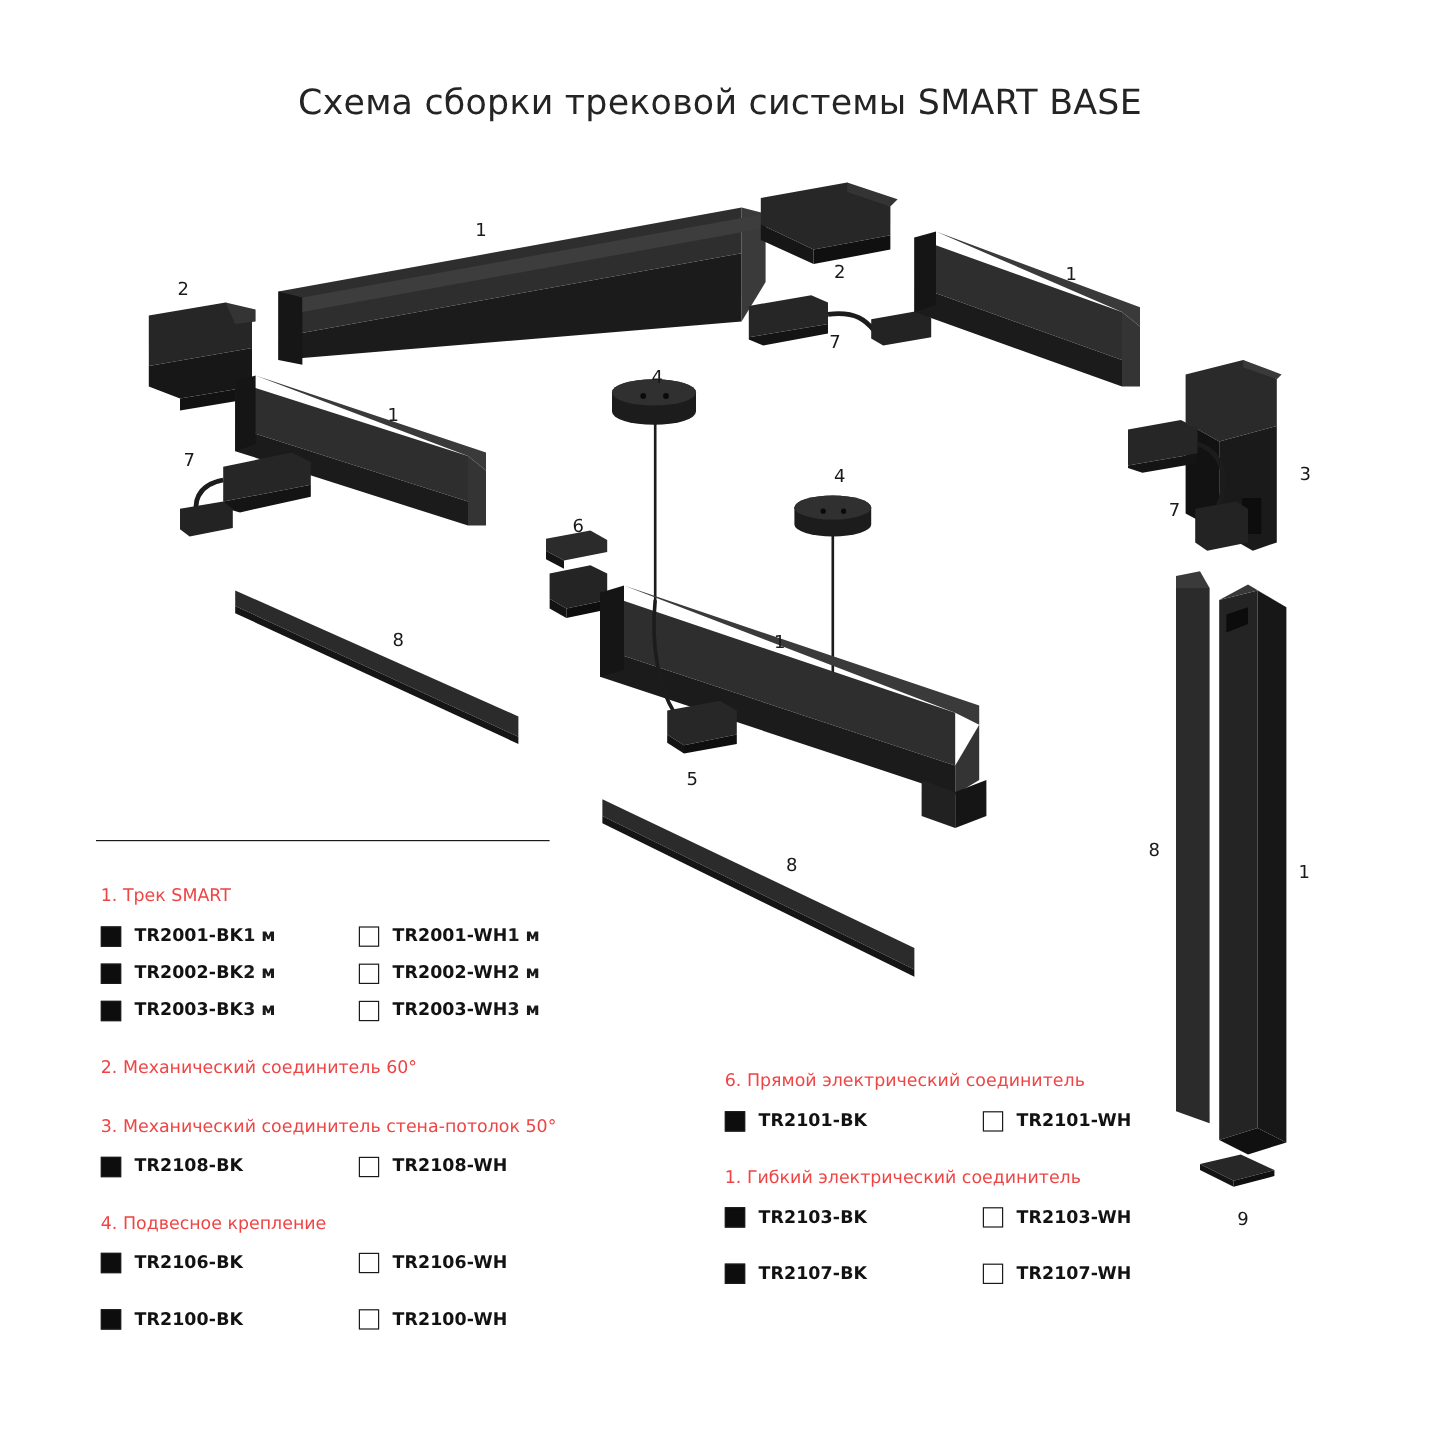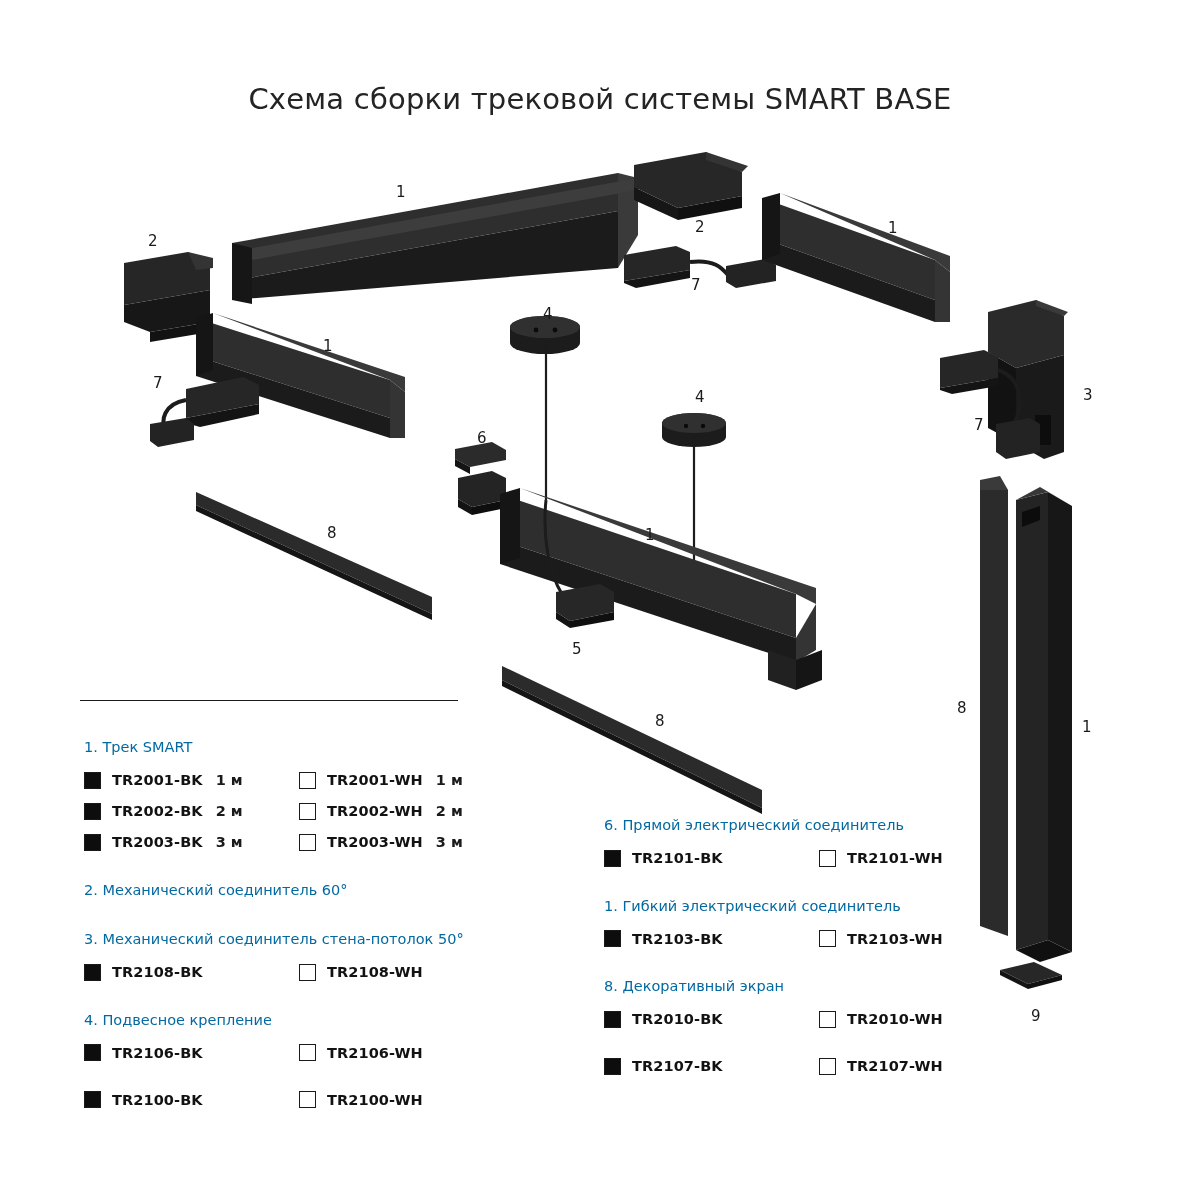--- a/index.html
+++ b/index.html
@@ -6,21 +6,21 @@
   body{
     width:1200px;height:1200px;
     background:#ffffff;
     font-family:"DejaVu Sans", sans-serif;
     color:#1a1a1a;
     position:relative;
     overflow:hidden;
   }
   .title{
     position:absolute;
-    top:82px;left:0;width:1200px;
+    top:68px;left:0;width:1200px;
     text-align:center;
     font-size:29px;
     font-weight:400;
     letter-spacing:.2px;
     color:#242424;
   }
   #diagram{position:absolute;top:0;left:0;width:1200px;height:1200px;}
   .num{
     position:absolute;
     font-size:15px;
@@ -30,27 +30,27 @@
 
   
   .legend-rule{
     position:absolute;
     left:80px;top:700px;
     width:378px;height:1px;
     background:#1a1a1a;
   }
   .legend-col{position:absolute;}
   .legend-col.left{left:84px;top:738px;width:480px;}
-  .legend-col.right{left:604px;top:816px;width:500px;}
+  .legend-col.right{left:604px;top:892px;width:500px;}
 
   .grp{margin-bottom:6px;}
   .grp-head{
     font-size:14.5px;
     font-weight:400;
-    color:#0369a1;
+    color:#ef4444;
     margin:0 0 14px 0;
     line-height:1.35;
   }
   .grp-head .sub{display:block;padding-left:13px;}
   .codes{position:relative;}
   .code-row{
     display:flex;
     align-items:center;
     margin-bottom:14px;
   }
@@ -70,21 +70,20 @@
   .code{
     font-size:14.5px;
     font-weight:bold;
     color:#121212;
     white-space:nowrap;
     letter-spacing:.1px;
   }
   .len{
     font-size:14.5px;
     font-weight:bold;
-    margin-left:13px;
   }
   .gap-s{height:10px;}
 </style>
 </head>
 <body>
 
 <div class="title">Схема сборки трековой системы SMART BASE</div>
 
 <svg id="diagram" viewBox="0 0 1200 1200">
 
@@ -374,36 +373,20 @@
           </div>
           <div class="code-cell">
             <span class="sw wh"></span>
             <span class="code">TR2103-WH</span>
           </div>
         </div>
       </div>
       <div class="gap-s"></div>
     </div>
     <div class="grp">
-      <div class="grp-head">8. Декоративный экран</div>
-      <div class="codes">
-        <div class="code-row">
-          <div class="code-cell">
-            <span class="sw bk"></span>
-            <span class="code">TR2010-BK</span>
-          </div>
-          <div class="code-cell">
-            <span class="sw wh"></span>
-            <span class="code">TR2010-WH</span>
-          </div>
-        </div>
-      </div>
-      <div class="gap-s"></div>
-    </div>
-    <div class="grp">
       <div class="codes">
         <div class="code-row">
           <div class="code-cell">
             <span class="sw bk"></span>
             <span class="code">TR2107-BK</span>
           </div>
           <div class="code-cell">
             <span class="sw wh"></span>
             <span class="code">TR2107-WH</span>
           </div>

